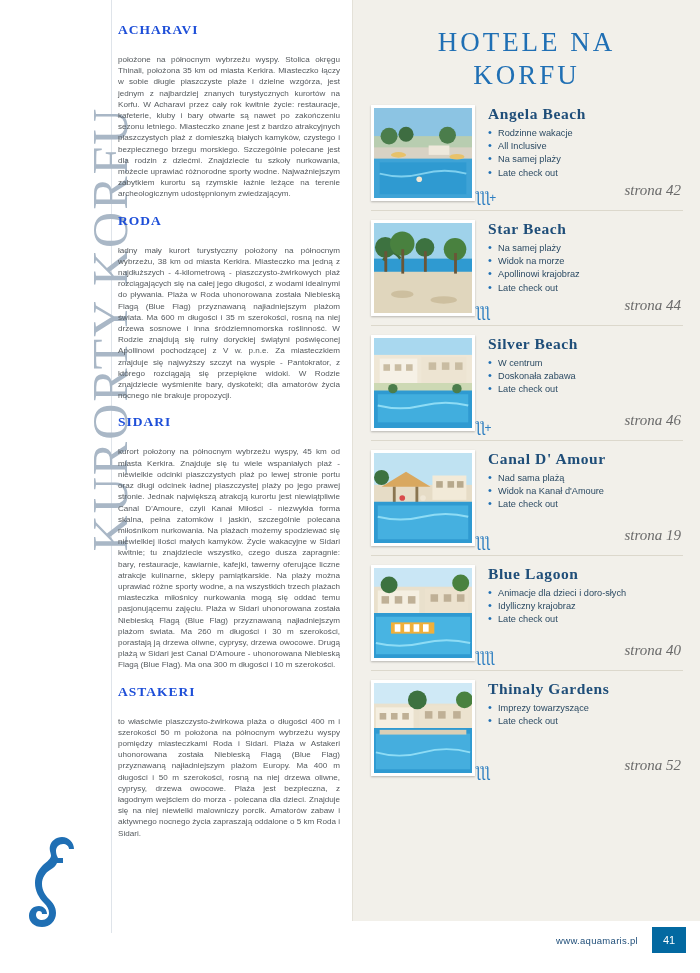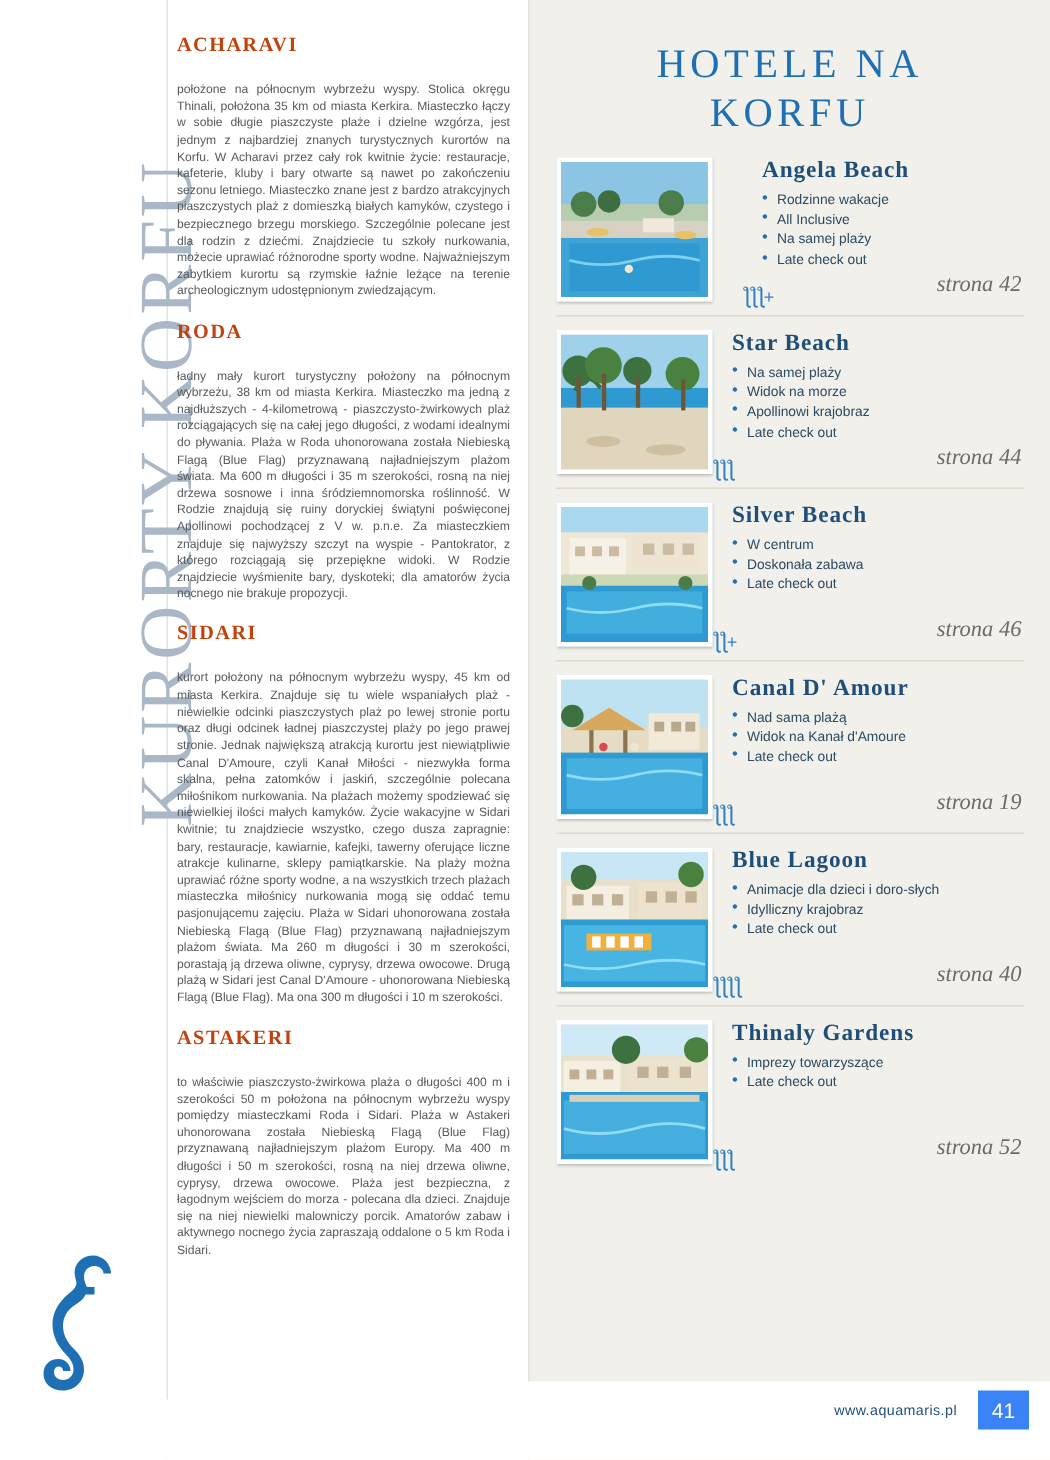--- a/index.html
+++ b/index.html
@@ -41,21 +41,21 @@
   .text-col{
     position:absolute; left:118px; top:22px;
     width:222px; height:920px;
     color:#4a4a4a;
   }
   .sec-title{
     font-family:"Liberation Serif", serif;
     font-weight:bold;
     font-size:13.5px;
     letter-spacing:1px;
-    color:#c2410c;
+    color:#1d4ed8;
     margin:0 0 5px 0;
   }
   .sec-body{
     font-size:8.1px;
     line-height:11.2px;
     text-align:justify;
     margin:16px 0 13px 0;
     color:#555a5e;
   }
 
@@ -77,21 +77,21 @@
   .hotel-list{
     position:absolute; top:96px; left:18px; width:312px;
   }
   .hotel{
     position:relative;
     display:flex;
     padding:9px 0 9px 0;
     border-top:1px solid #dcd8cc;
     min-height:108px;
   }
-  .hotel:first-child{ border-top:none;gap:20px; }
+  .hotel:first-child{ border-top:none; }
   .thumb{
     width:104px; height:96px;
     flex:0 0 104px;
     border:3px solid #ffffff;
     box-shadow:0 1px 2px rgba(0,0,0,.25);
     overflow:hidden;
     position:relative;
     background:#cfe6f2;
   }
   .thumb svg{ display:block; width:100%; height:100%; }
@@ -141,22 +141,22 @@
     position:absolute; left:352px; bottom:0; width:348px; height:52px;
     background:#ffffff;
   }
   .site{
     position:absolute; right:62px; top:14px;
     font-size:9.5px; color:#1f4e79; letter-spacing:.3px;
   }
   .pagenum{
     position:absolute; right:14px; top:6px;
     width:34px; height:26px;
-    background:#3b82f6; color:#fff;
-    font-size:14px;
+    background:#0369a1; color:#fff;
+    font-size:11px;
     display:flex; align-items:center; justify-content:center;
   }
   .footer-line{
     position:absolute; left:0; bottom:40px; width:348px; height:1px;
     background:#dcd8cc;
   }
   .bottom-bar{
     position:absolute; left:0; bottom:0; width:352px; height:40px;
     background:#ffffff;
   }

